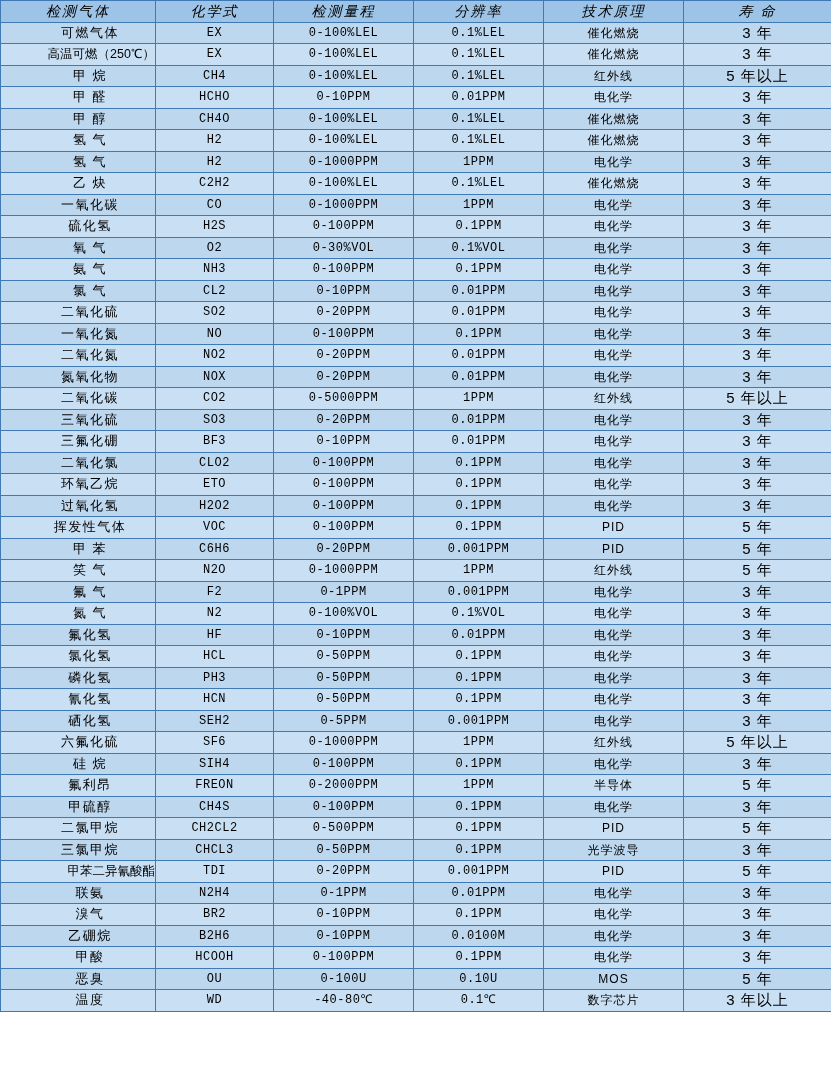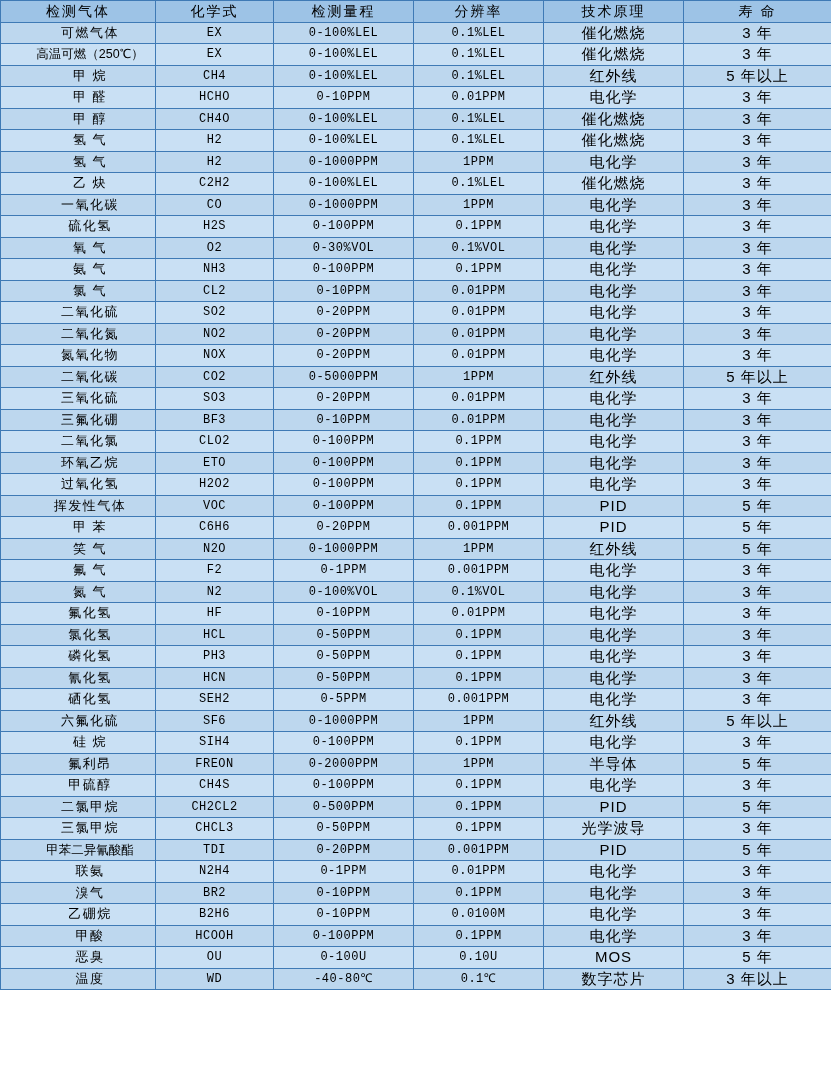--- a/index.html
+++ b/index.html
@@ -29,46 +29,48 @@
     overflow: hidden;
     white-space: nowrap;
   }
   thead th {
     background: #9dc3e6;
     font-size: 14px;
     font-weight: bold;
     height: 26px;
     line-height: 26px;
     letter-spacing: 2px;
+    font-style: italic;
   }
   tbody td {
     font-size: 12.5px;
     background: #bdd7ee;
   }
   tbody tr:nth-child(even) td {
     background: #c9e0f4;
   }
   tbody td.name-cell {
     font-size: 13px;
     letter-spacing: 1.5px;
     padding-left: 24px;
   }
   tbody td.name-cell.tight {
     letter-spacing: 0px;
     font-size: 12.5px;
+    text-align: right;
   }
   tbody td.formula-cell,
   tbody td.range-cell,
   tbody td.res-cell {
     font-family: "Liberation Mono", monospace;
     font-size: 12px;
     letter-spacing: 0.5px;
   }
   tbody td.tech-cell {
-    font-size: 15px;
+    font-size: 12px;
     letter-spacing: 1px;
   }
   tbody td.life-cell {
     font-size: 15px;
     letter-spacing: 1px;
   }
   col.c0 { width: 155px; }
   col.c1 { width: 118px; }
   col.c2 { width: 140px; }
   col.c3 { width: 130px; }
@@ -204,20 +206,28 @@
       </tr>
       <tr>
         <td class="name-cell">二氧化硫</td>
         <td class="formula-cell">SO2</td>
         <td class="range-cell">0-20PPM</td>
         <td class="res-cell">0.01PPM</td>
         <td class="tech-cell">电化学</td>
         <td class="life-cell">3 年</td>
       </tr>
       <tr>
+        <td class="name-cell">一氧化氮</td>
+        <td class="formula-cell">NO</td>
+        <td class="range-cell">0-100PPM</td>
+        <td class="res-cell">0.1PPM</td>
+        <td class="tech-cell">电化学</td>
+        <td class="life-cell">3 年</td>
+      </tr>
+      <tr>
         <td class="name-cell">二氧化氮</td>
         <td class="formula-cell">NO2</td>
         <td class="range-cell">0-20PPM</td>
         <td class="res-cell">0.01PPM</td>
         <td class="tech-cell">电化学</td>
         <td class="life-cell">3 年</td>
       </tr>
       <tr>
         <td class="name-cell">氮氧化物</td>
         <td class="formula-cell">NOX</td>

